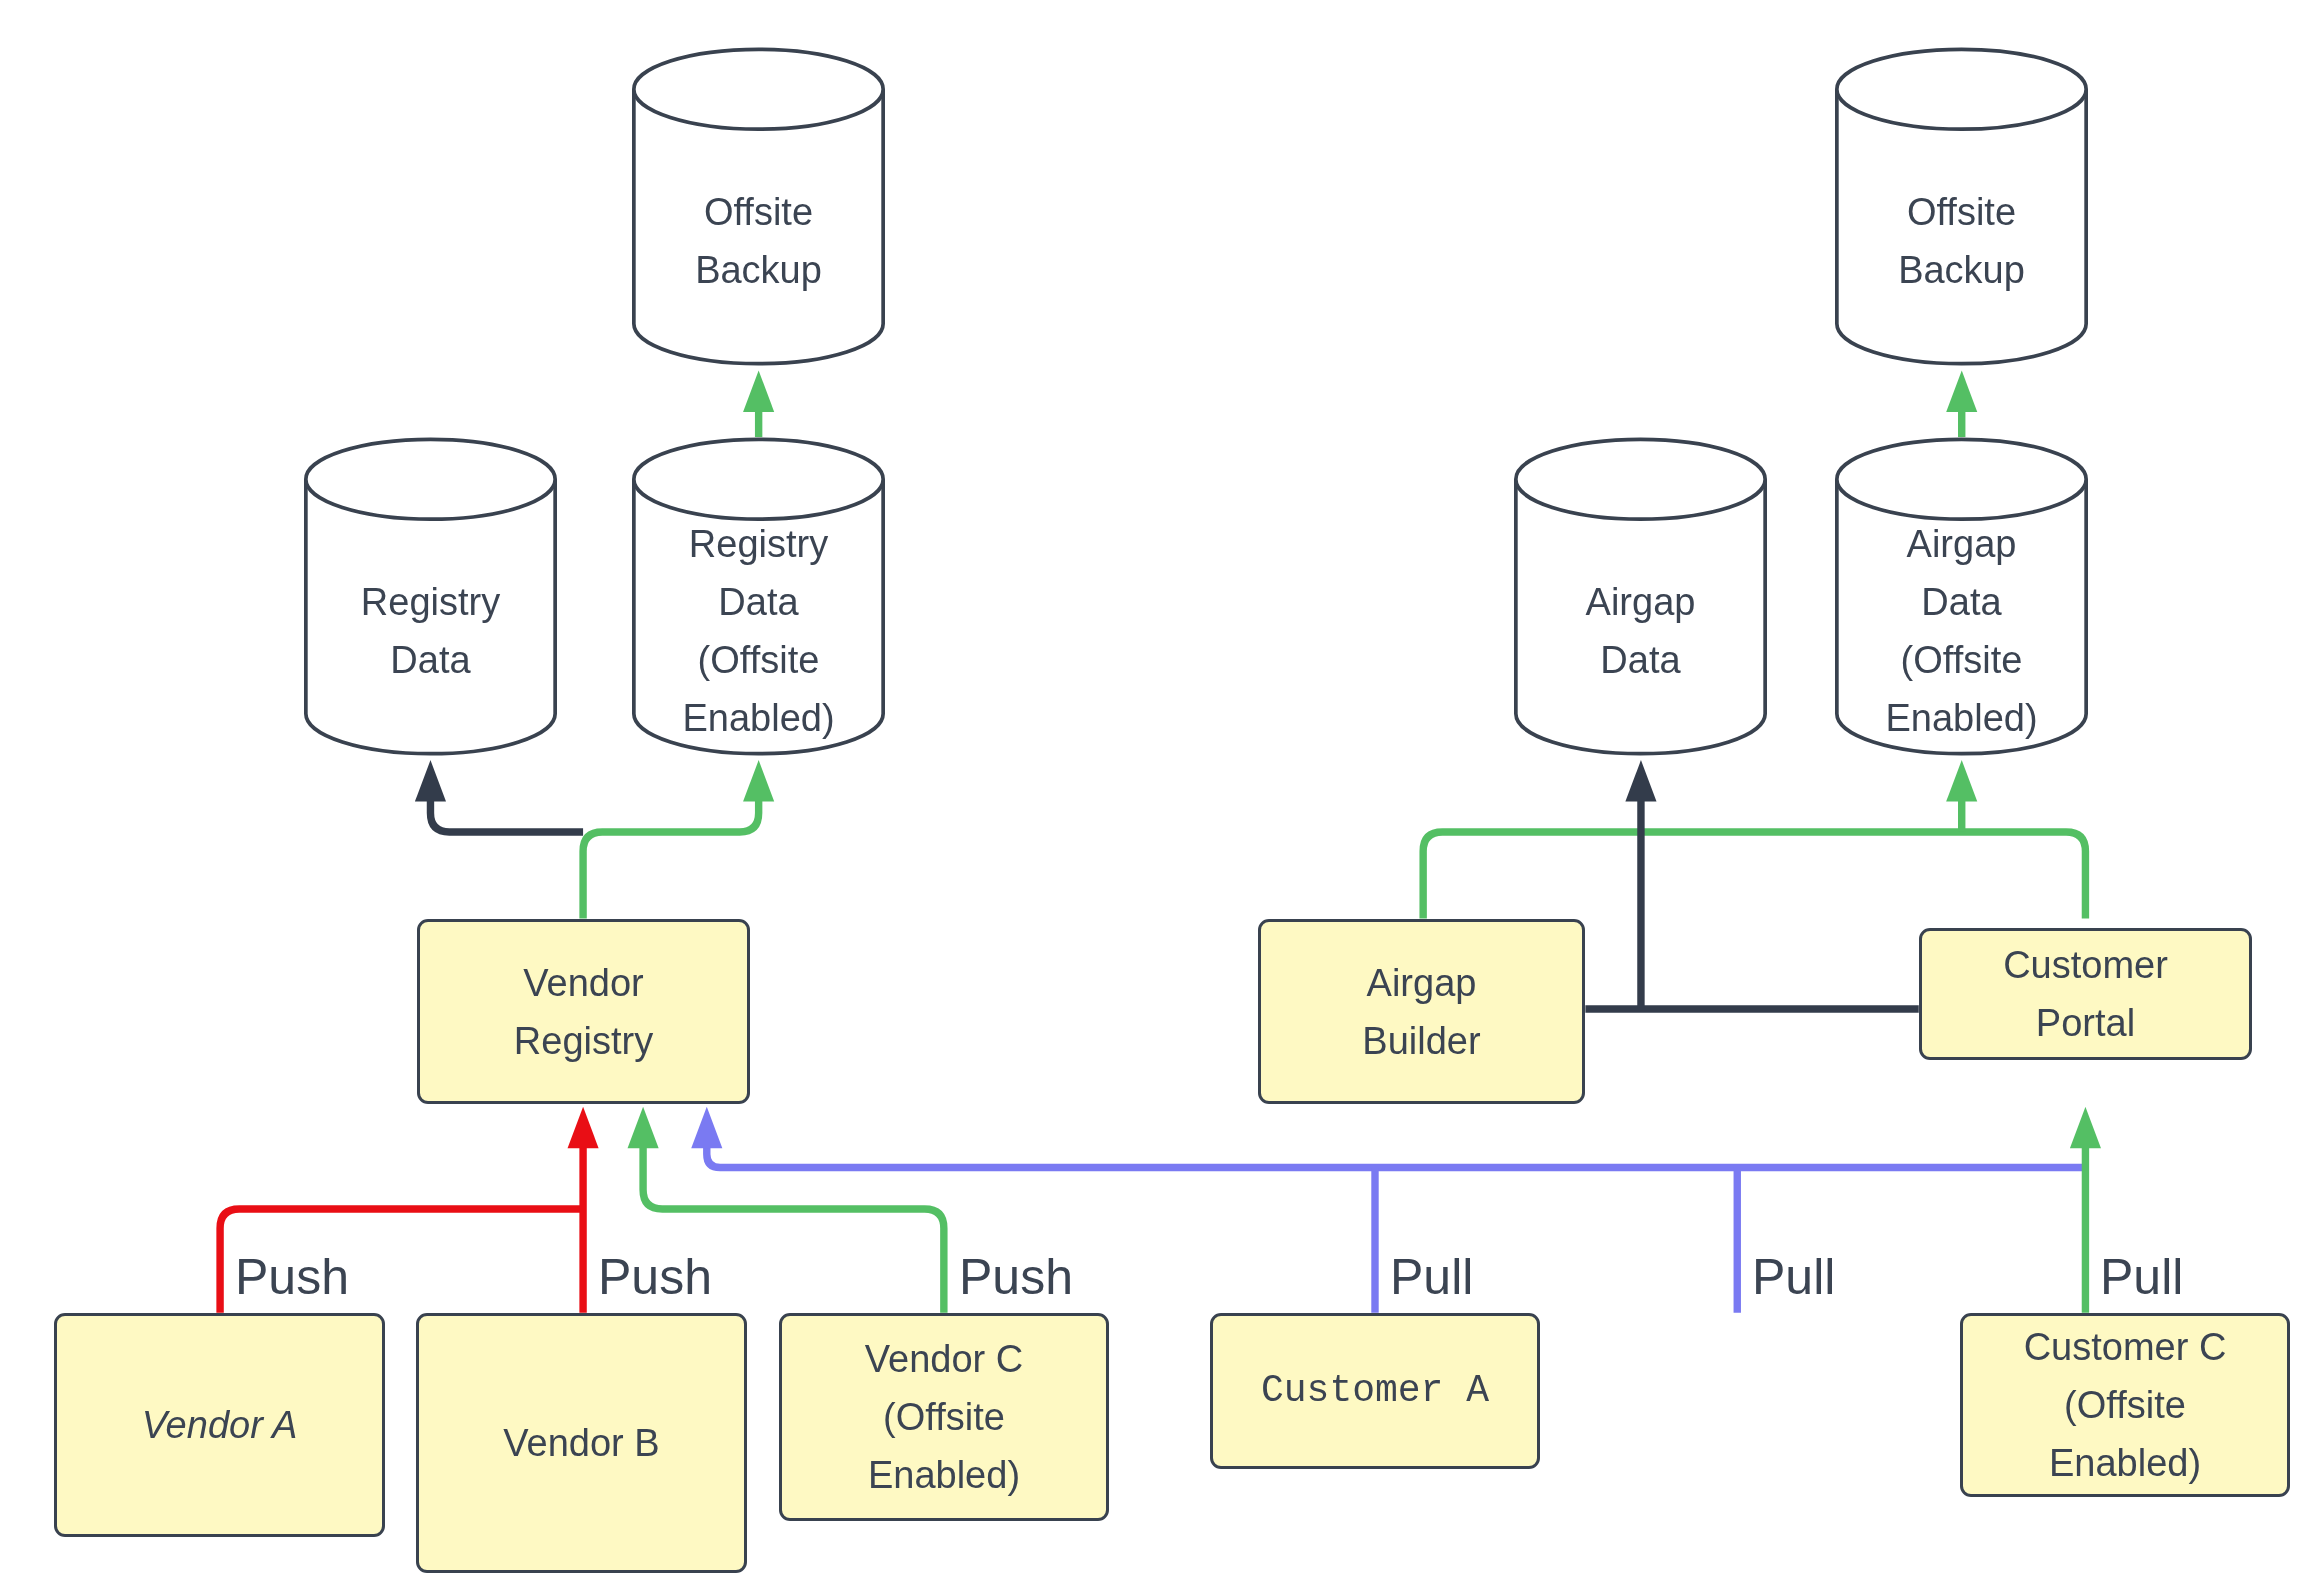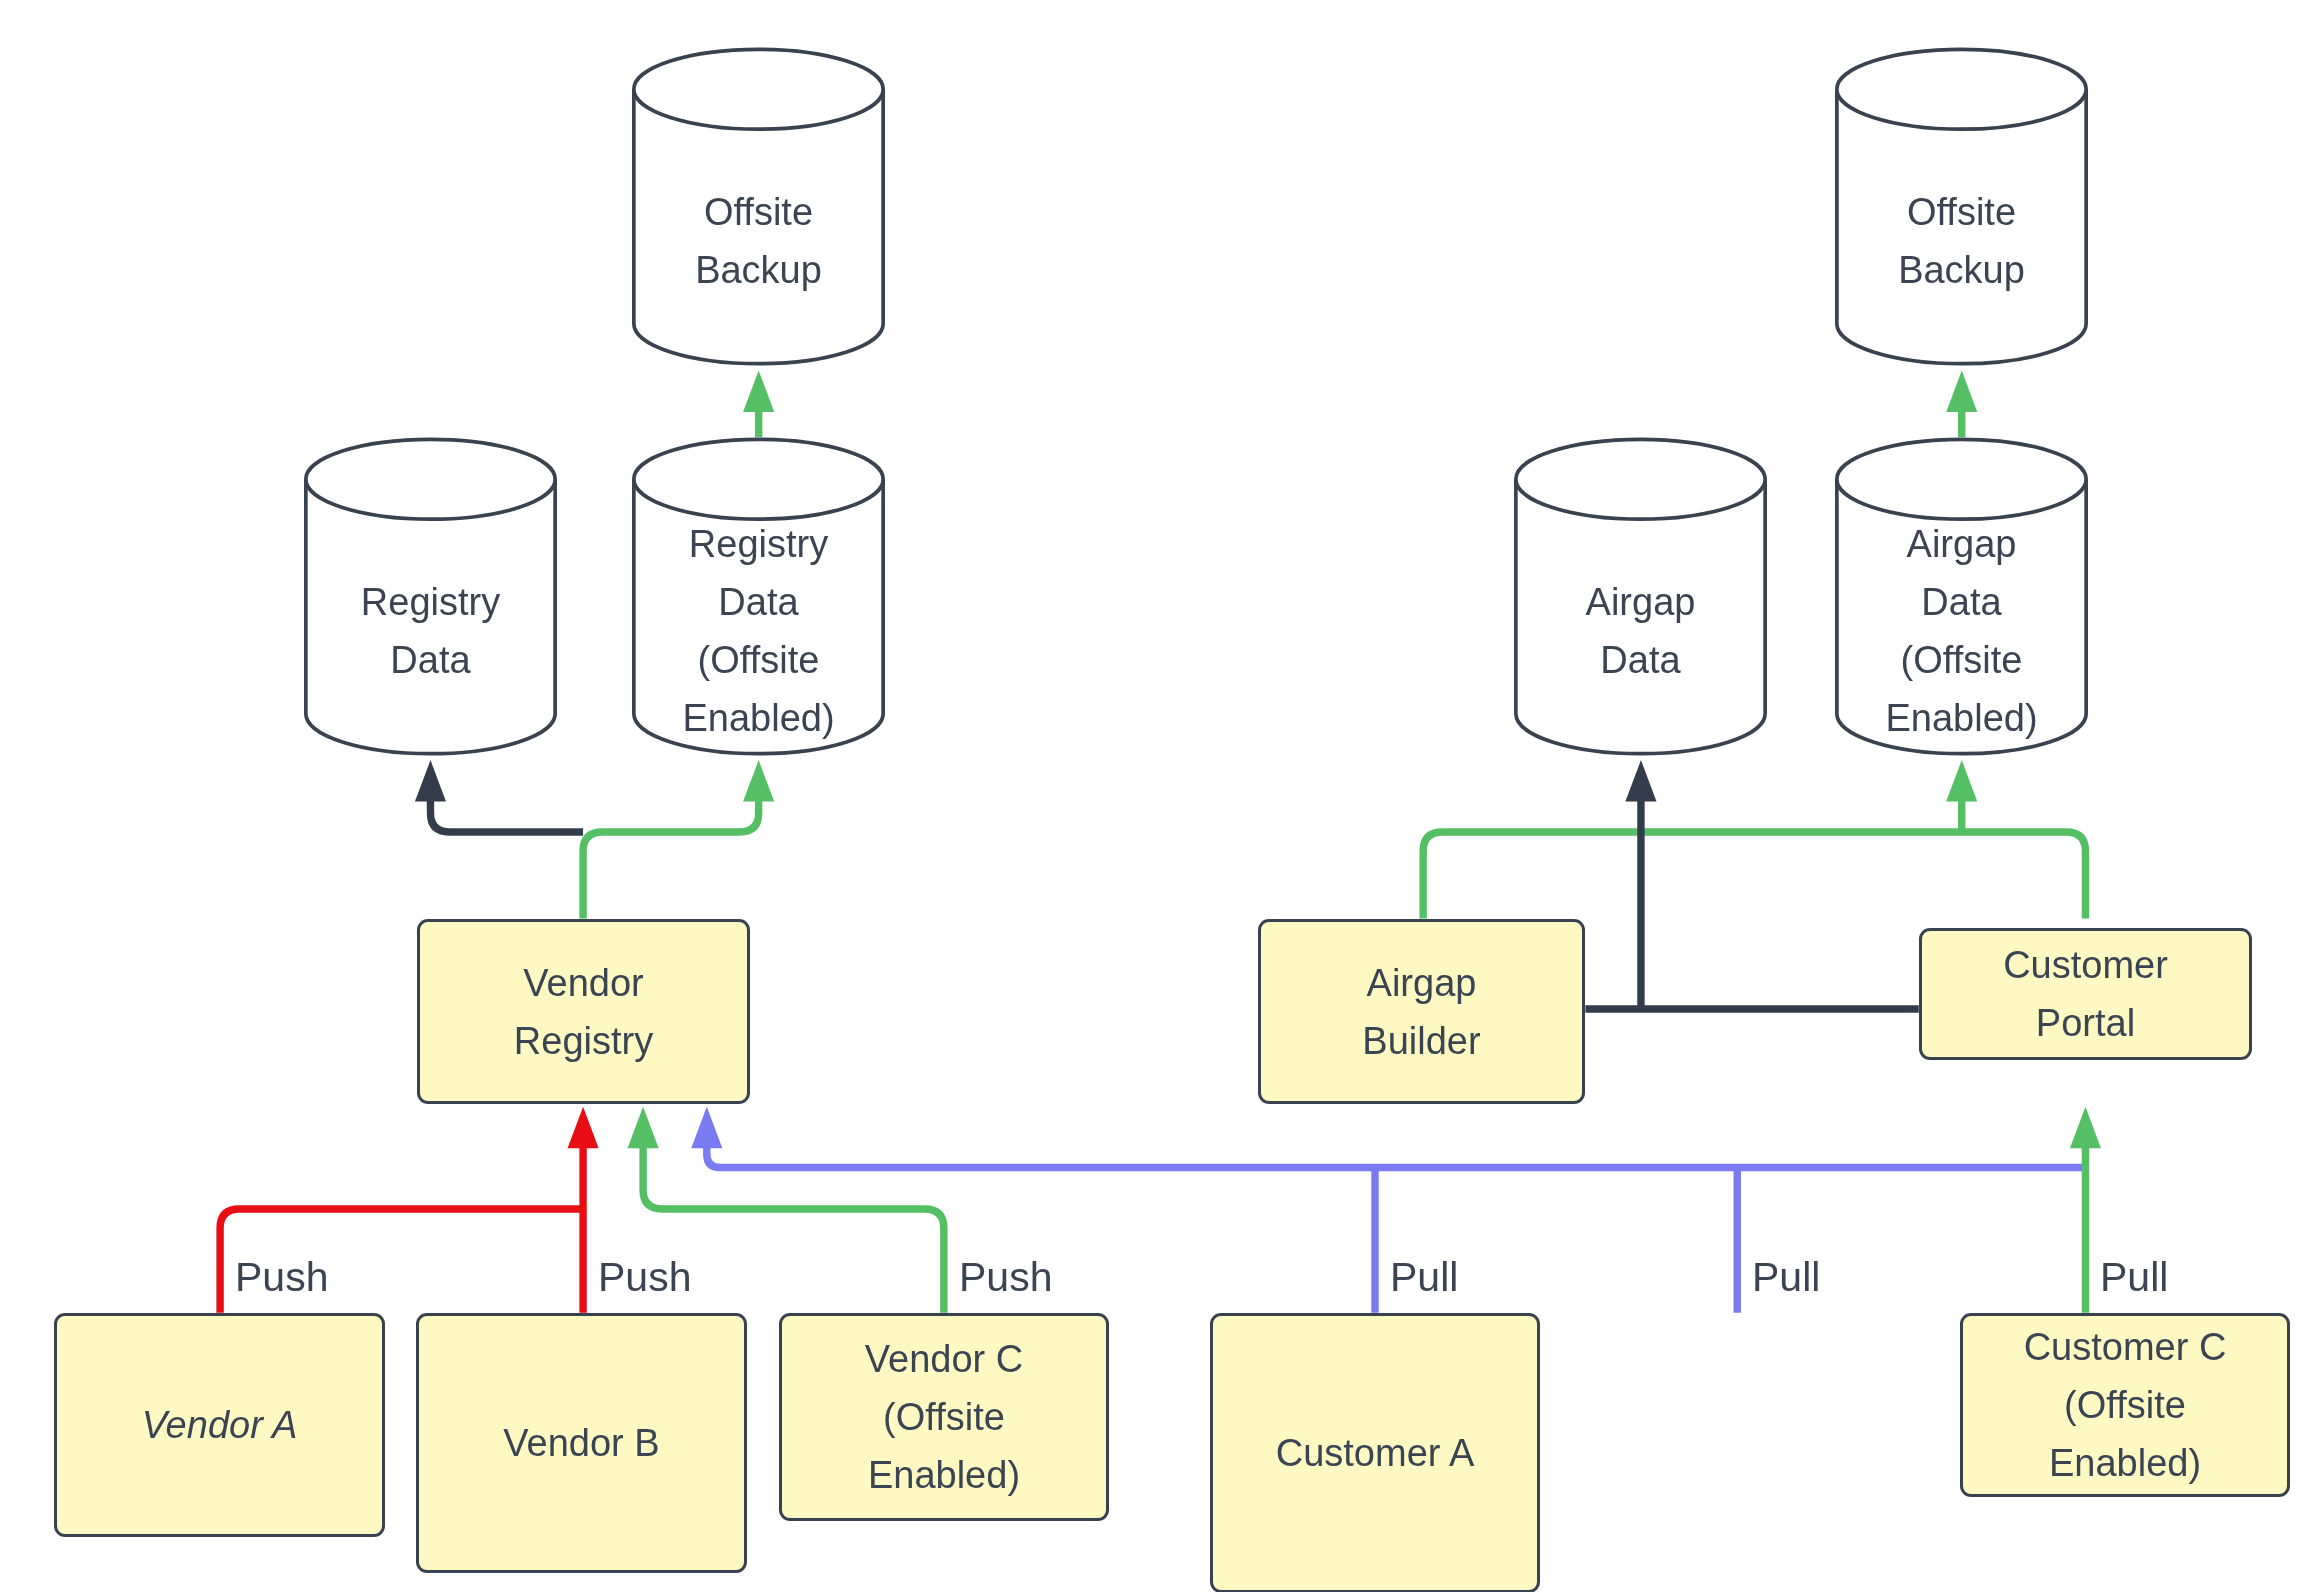--- a/index.html
+++ b/index.html
@@ -32,21 +32,21 @@
     display: flex; align-items: center; justify-content: center;
     text-align: center;
     color: #3b4452;
     font-size: 38px; line-height: 58px;
     white-space: pre-line;
   }
   .cyl .nlabel { top: 68px; }
   .edge-label {
     position: absolute;
     color: #3b4452;
-    font-size: 41px; line-height: 53px;
+    font-size: 50px; line-height: 53px;
     white-space: nowrap;
   }
 </style>
 </head>
 <body>
 
 <div id="canvas">
 
   <svg id="edge-layer" viewBox="0 0 3114 2149">
       <path d="M 787 1123 L 606.5 1123 Q 581 1123 581 1097.5 L 581 1072" fill="none" stroke="#333c4b" stroke-width="10" stroke-linejoin="round"></path>
@@ -146,21 +146,21 @@
     <div class="nlabel">Vendor A</div>
   </div>
   <div class="node box" style="left: 416px; top: 1313px; width: 331px; height: 260px; padding-left: 32px;">
     <div class="nlabel">Vendor B</div>
   </div>
   <div class="node box" style="left: 779px; top: 1313px; width: 330px; height: 208px;">
     <div class="nlabel">Vendor C
 (Offsite
 Enabled)</div>
   </div>
-  <div class="node box" style="left: 1210px; top: 1313px; width: 330px; height: 280px;">
+  <div class="node box" style="left: 1210px; top: 1313px; width: 330px; height: 156px; font-family: Liberation Mono, monospace;">
     <div class="nlabel">Customer A</div>
   </div>
   <div class="node box" style="left: 1920px; top: 1313px; width: 330px; height: 184px; margin-left: 40px;">
     <div class="nlabel">Customer C
 (Offsite
 Enabled)</div>
   </div>
 
   <div id="edge-labels">
       <div class="edge-label" style="left: 235px; top: 1251px;">Push</div>

